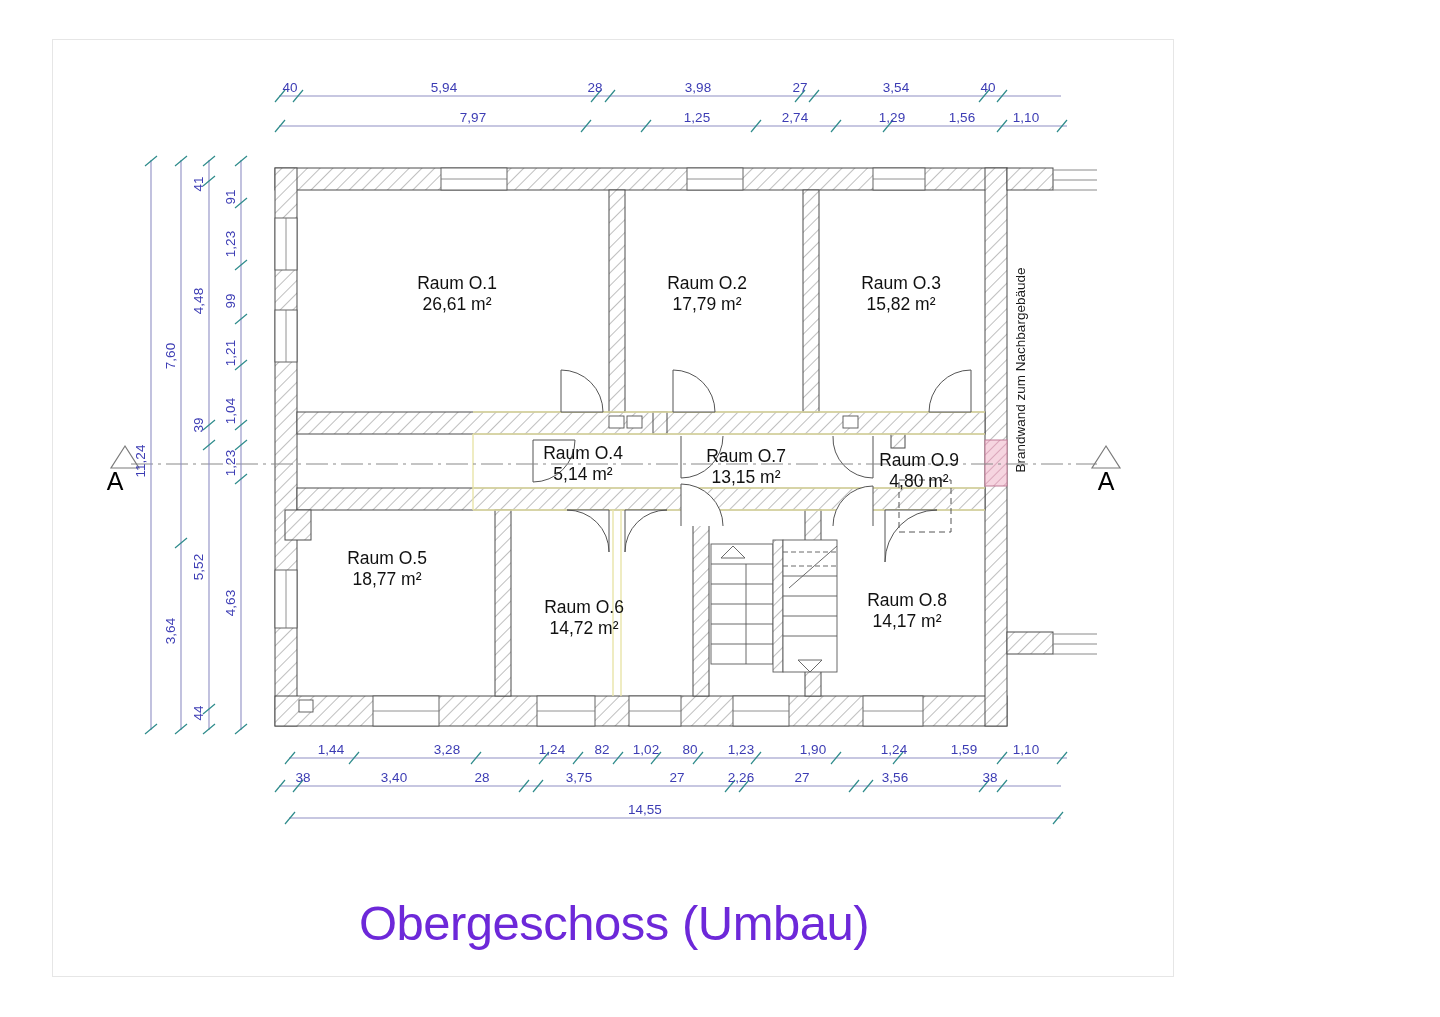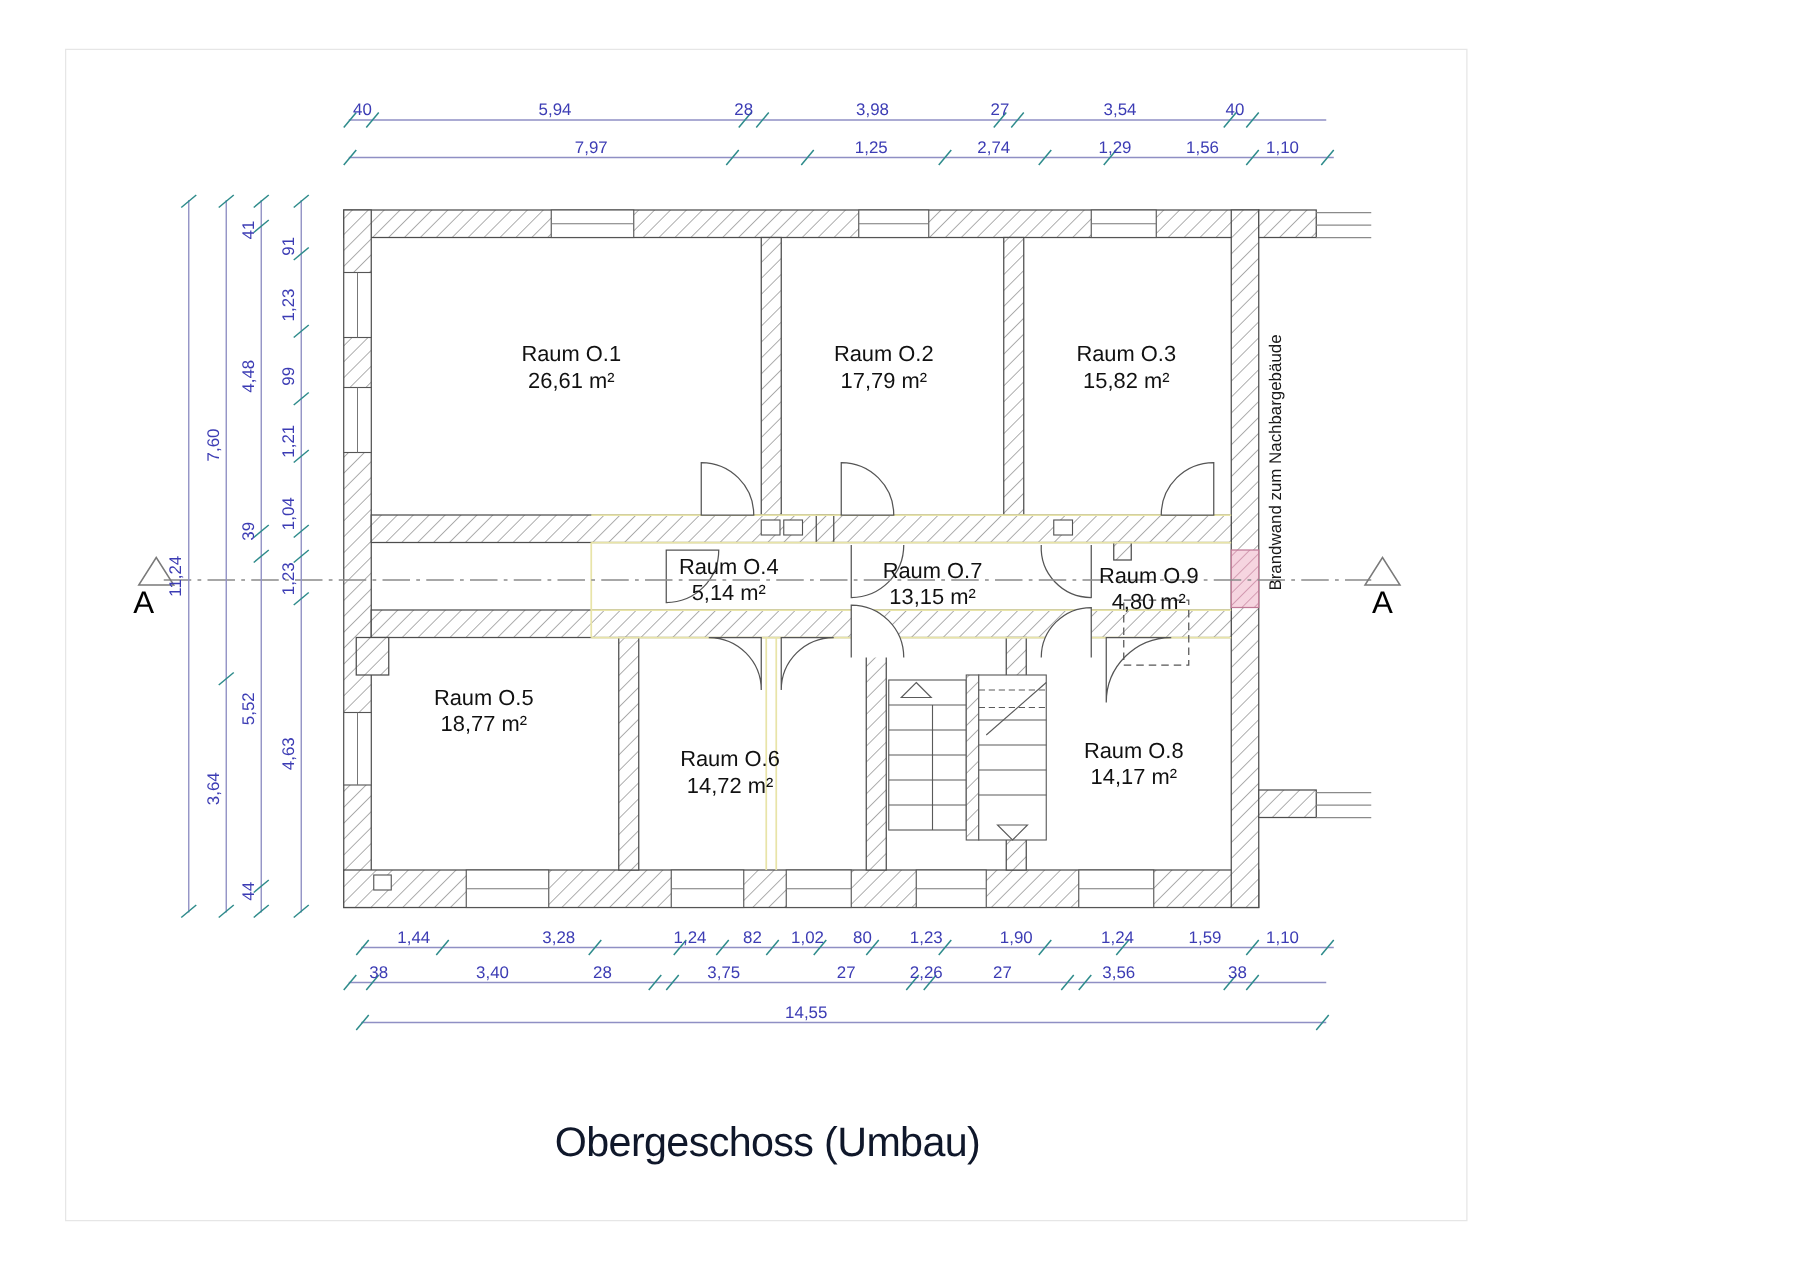--- a/index.html
+++ b/index.html
@@ -27,22 +27,22 @@
     position: absolute;
     left: 0;
     top: 0;
   }
   #drawing-title {
     position: absolute;
     left: 0;
     top: 855px;
     width: 1122px;
     text-align: center;
-    font-size: 33px;
-    color: #0f172a;
+    font-size: 49px;
+    color: #6d28d9;
     letter-spacing: -0.5px;
     white-space: nowrap;
   }
   svg text { font-family: "Liberation Sans", sans-serif; }
   .dim-txt { fill: #3c3cb4; font-size: 13.5px; }
   .room-name { fill: #111111; font-size: 17.5px; }
   .room-area { fill: #111111; font-size: 17.5px; }
   .sec-letter { fill: #000000; font-size: 25px; }
   .brandwand-txt { fill: #1a1a1a; font-size: 13.5px; }
 </style>

